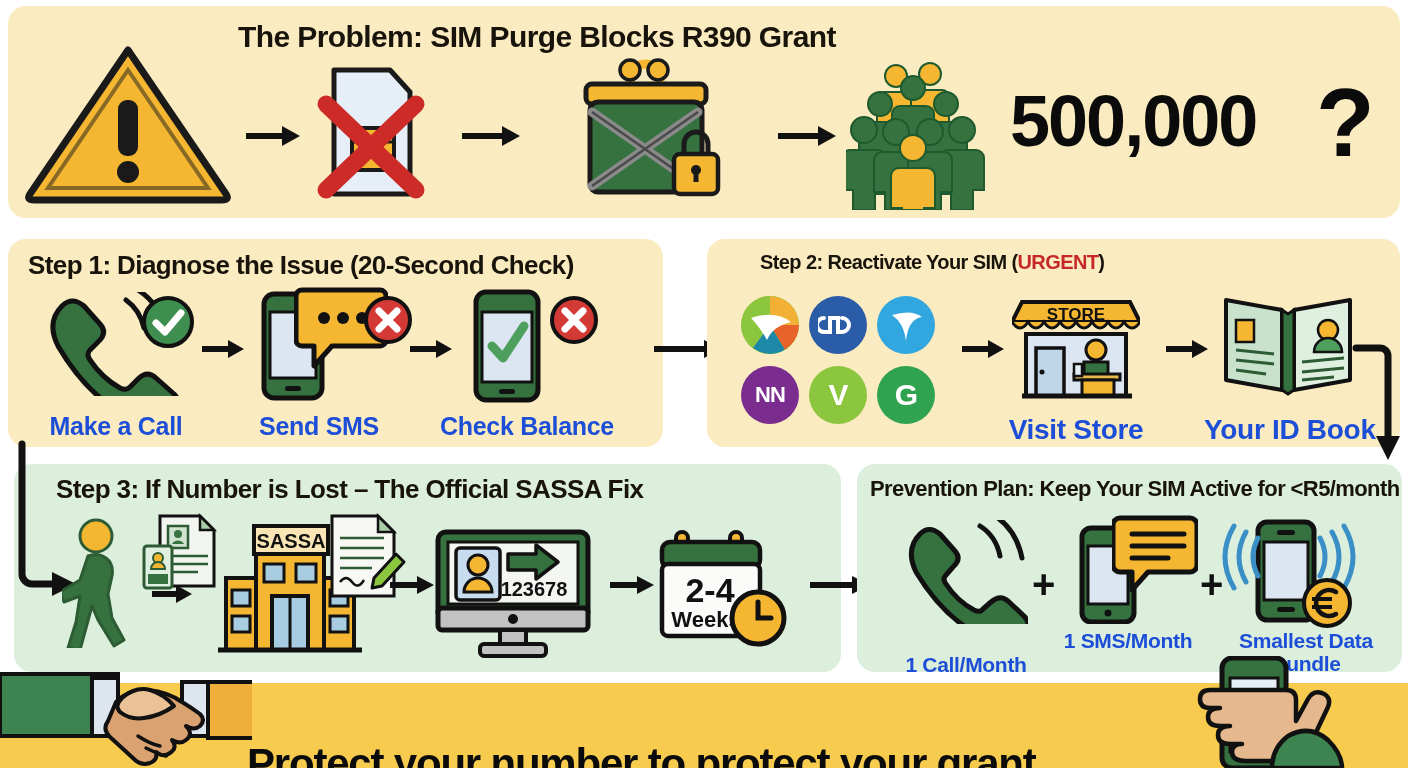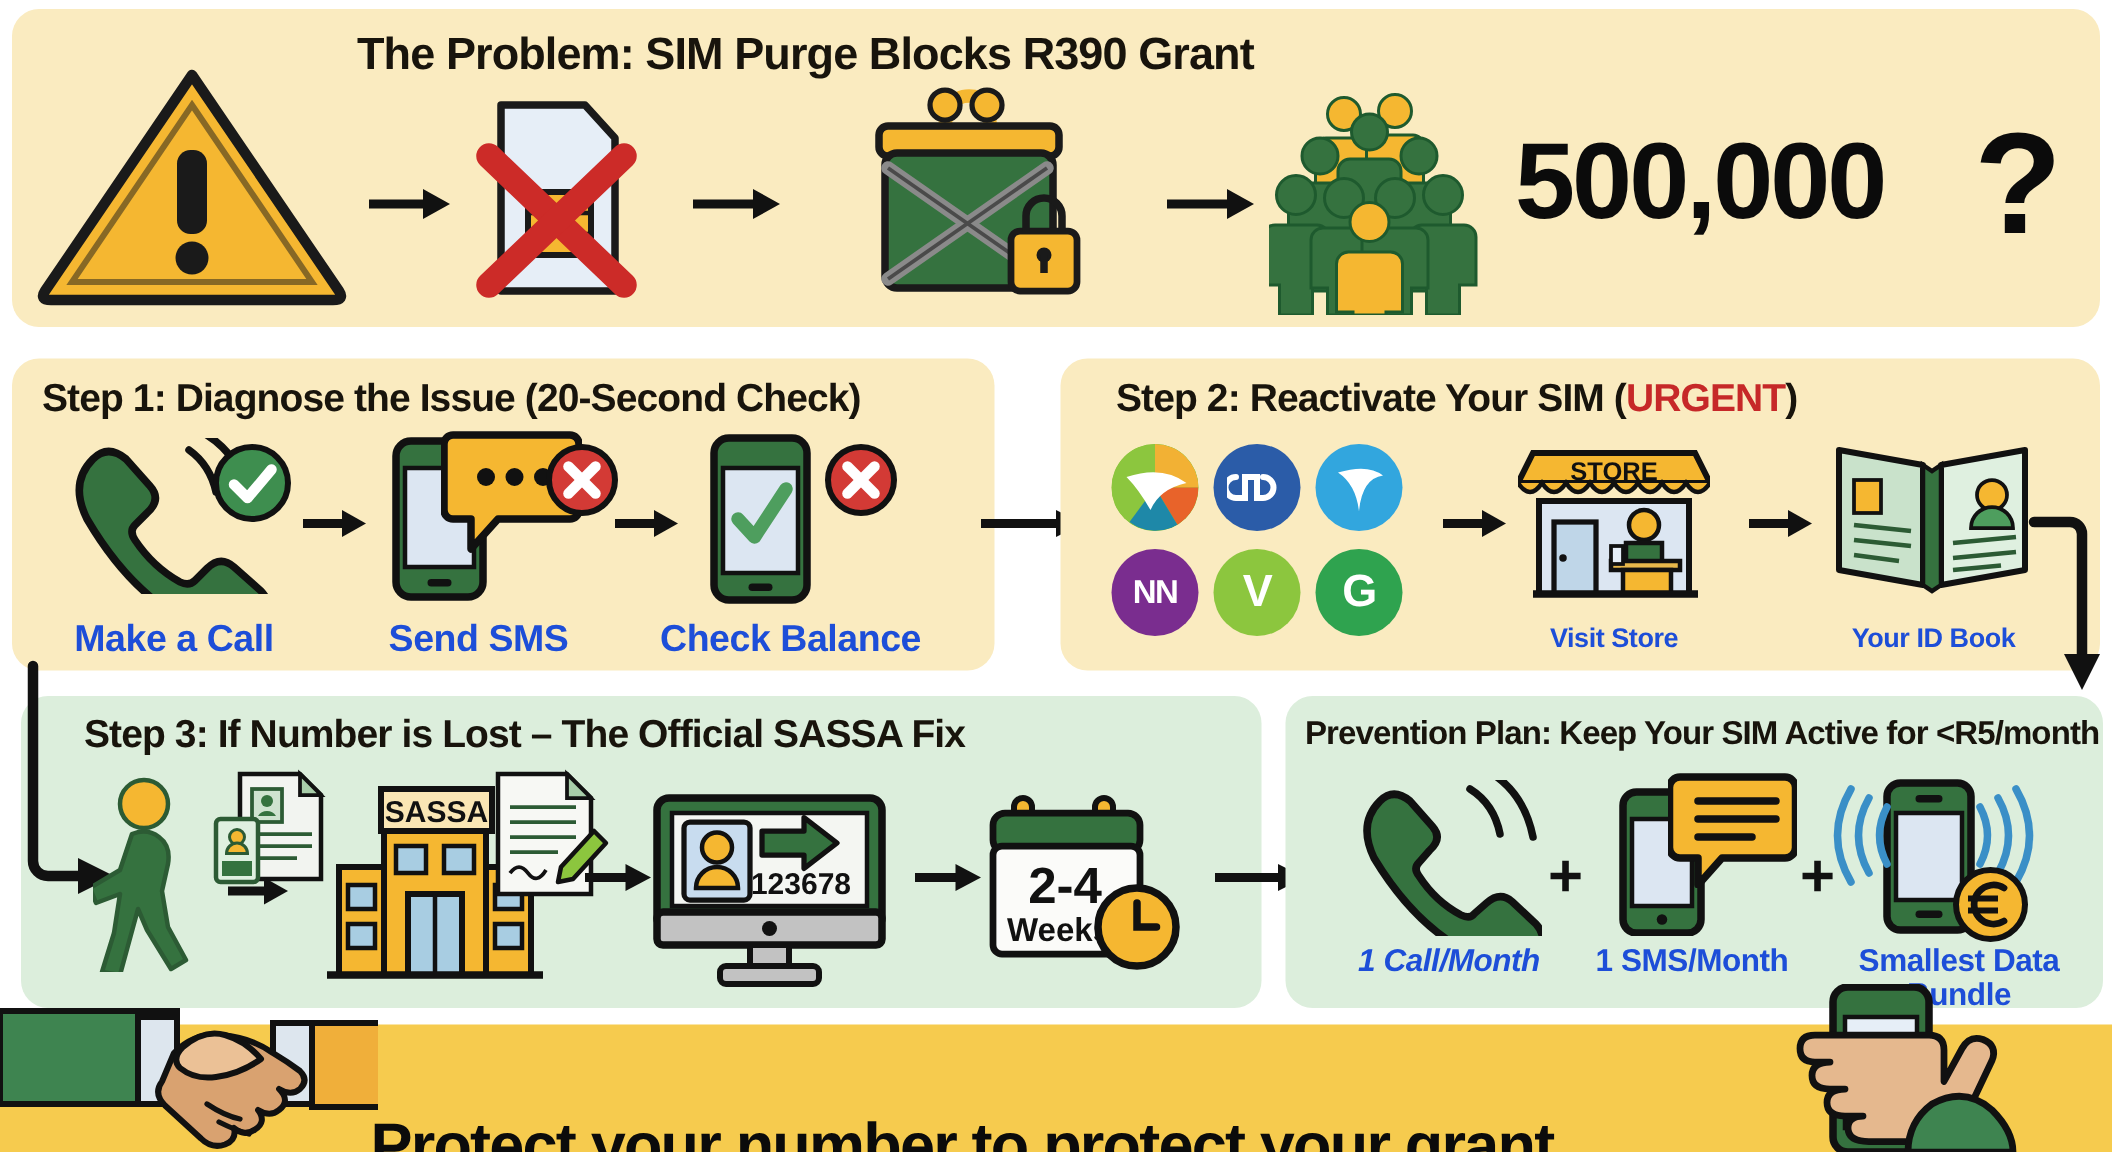--- a/index.html
+++ b/index.html
@@ -28,34 +28,34 @@
   .panel-title {
     position:absolute;
     font-weight:bold;
     color:#18140C;
     letter-spacing:-0.6px;
     white-space:nowrap;
     line-height:1;
   }
   #hero-title   { left:238px; top:22px;  font-size:30px; }
   #step1-title  { left:28px;  top:252px; font-size:26px; }
-  #step2-title  { left:744px; top:252px; font-size:26px; }
+  #step2-title  { left:760px; top:252px; font-size:20px; }
   #step3-title  { left:56px;  top:476px; font-size:26px; }
   #prevent-title{ left:870px; top:478px; font-size:22px; }
   .urgent { color:#C62828; }
 
   
   .cell { position:absolute; text-align:center; }
   .cap {
     font-weight:bold; color:#1d4ed8;
     line-height:1.02; white-space:nowrap;
     letter-spacing:-0.3px;
   }
   .cap.s1 { font-size:25px; }
-  .cap.s2 { font-size:18px; }
+  .cap.s2 { font-size:28px; }
   .cap.s3 { font-size:21px; }
 
   
   .arrow { position:absolute; }
 
   
   #stat-block { position:absolute; left:1010px; top:88px; width:380px; height:110px; }
   #stat-number {
     position:absolute; left:0; top:0;
     font-size:72px; font-weight:bold; line-height:0.92;
@@ -522,21 +522,21 @@
 
   <div class="cell" style="left:902px; top:520px; width:126px; height:104px;">
     <svg width="126" height="104" viewBox="0 0 126 104">
       <path d="M18 14 q9 -9 20 0 l15 17 q7 8 -2 16 l-7 8 q-4 4 0 9 q11 17 28 26 q6 3 9 -1 l8 -7 q9 -8 17 -1 l16 15 q9 10 0 19 q-13 13 -31 6 Q46 105 14 52 Q3 29 18 14 Z" fill="#35723F" stroke="#111" stroke-width="5" stroke-linejoin="round"></path>
       <g fill="none" stroke="#111" stroke-width="5" stroke-linecap="round">
         <path d="M78 6 q16 10 20 30"></path>
         <path d="M90 -6 q24 14 30 44"></path>
       </g>
     </svg>
   </div>
-  <div class="cap s3" style="position:absolute; left:890px; top:630px; width:152px; text-align:center;font-style:italic;">1 Call/Month</div>
+  <div class="cap s3" style="position:absolute; left:890px; top:654px; width:152px; text-align:center;">1 Call/Month</div>
 
   <div class="plus" style="left:1032px; top:562px;">+</div>
 
   <div class="cell" style="left:1078px; top:524px; width:64px; height:100px;">
     <svg width="64" height="100" viewBox="0 0 64 100">
       <rect x="4" y="4" width="52" height="94" rx="9" fill="#35723F" stroke="#111" stroke-width="5"></rect>
       <rect x="10" y="22" width="40" height="58" fill="#DCE6F2" stroke="#111" stroke-width="3"></rect>
       <circle cx="30" cy="89" r="3.5" fill="#111"></circle>
     </svg>
   </div>

